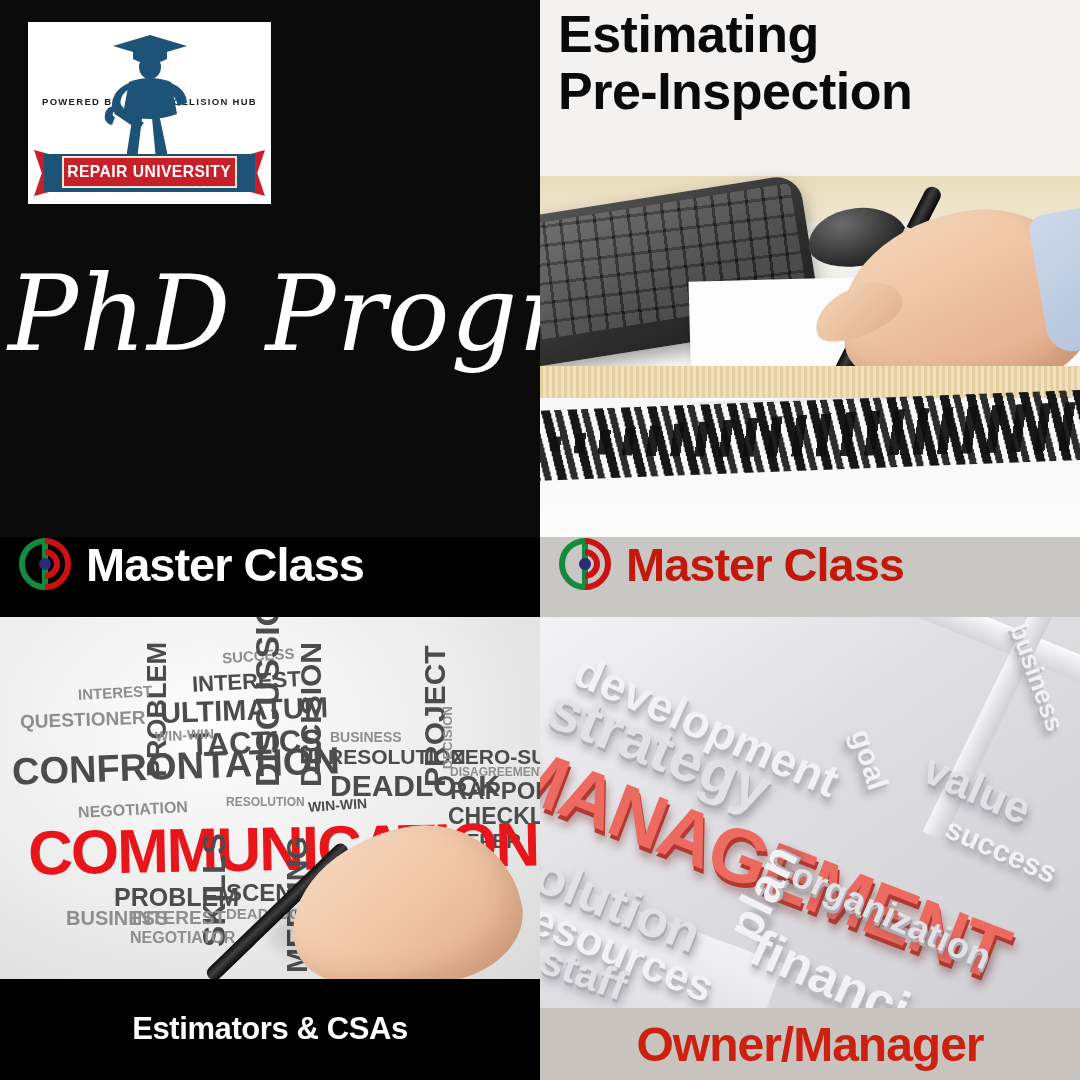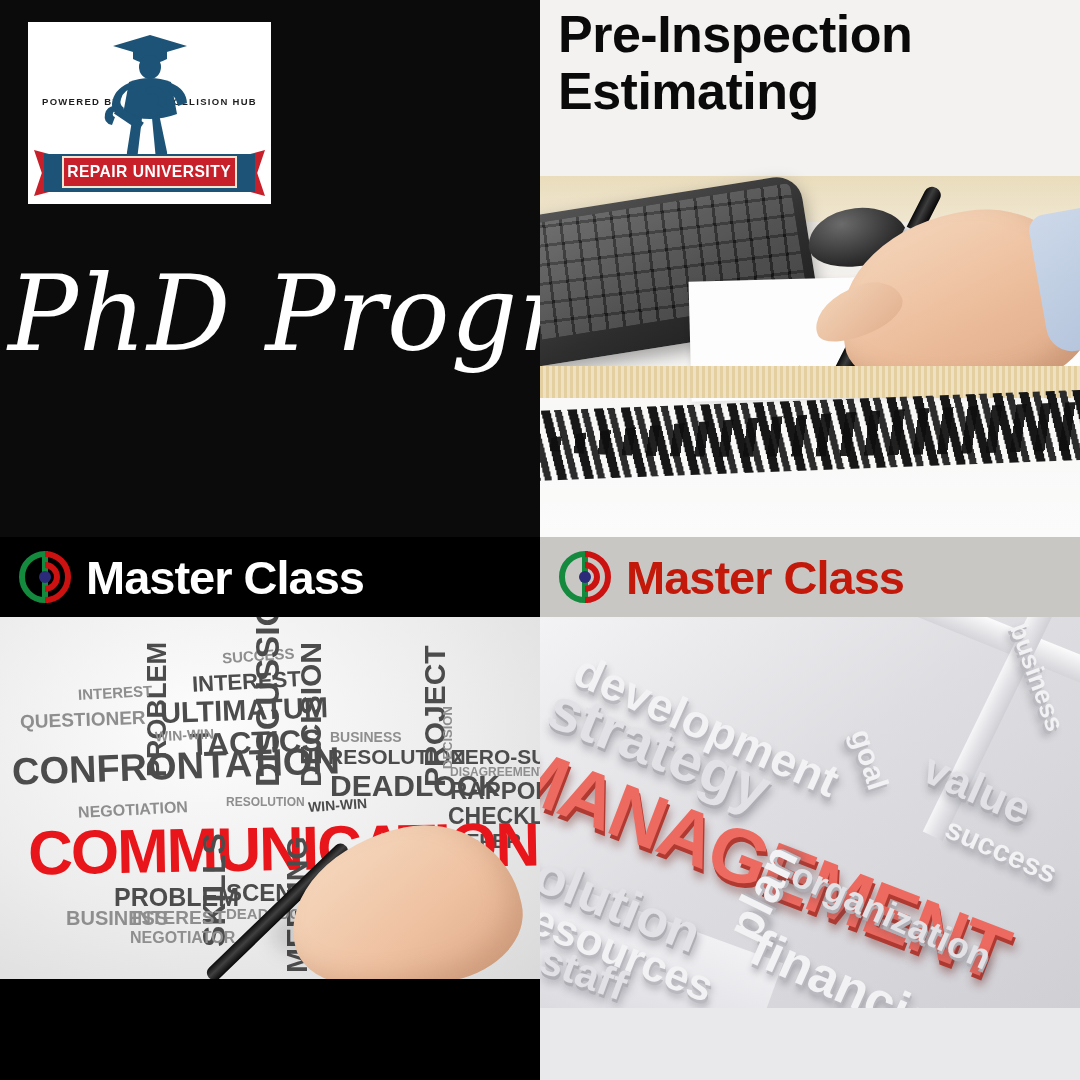--- a/index.html
+++ b/index.html
@@ -147,21 +147,21 @@
 
   #tr-title{
     position:absolute; left:18px; top:6px; width:470px;
     font-size:52px; line-height:1.09; font-weight:700; color:#0a0a0a;
     font-family:"Liberation Sans", sans-serif; letter-spacing:-0.5px;
   }
   #tr-title span{ display:block; }
 
   
   .mc-bar{ position:absolute; top:537px; width:540px; height:80px;
-           display:flex; align-items:center; }
+           display:flex; align-items:flex-start; }
   #mc-left  { left:0;   background:#000000; }
   #mc-right { left:540px; background:#c9c7c4; }
 
   .mc-icon{ width:54px; height:54px; margin-left:18px; flex:0 0 auto; position:relative; }
   .mc-label{ font-size:47px; font-weight:700; letter-spacing:-1px; margin-left:14px;
              font-family:"Liberation Sans", sans-serif; }
   #mc-left  .mc-label{ color:#ffffff; }
   #mc-right .mc-label{ color:#c2190b; }
 
   
@@ -292,22 +292,22 @@
       <div id="pen-nib"></div>
       <div id="hand"></div>
       <div id="thumb"></div>
       <div id="sleeve"></div>
       <div id="wood2"></div>
       <div id="cord"></div>
       <div id="cord2"></div>
     </div>
 
     <h1 id="tr-title">
+      <span>Estimating</span>
       <span>Pre-Inspection</span>
-      <span>Estimating</span>
     </h1>
   </div>
 
   <div class="mc-bar" id="mc-left">
     <div class="mc-icon">
       <svg viewBox="0 0 54 54" width="54" height="54">
         <path d="M27 4 A23 23 0 0 0 27 50 Z" fill="none" stroke="#138a3e" stroke-width="6"></path>
         <path d="M27 4 A23 23 0 0 1 27 50" fill="none" stroke="#cc1111" stroke-width="6"></path>
         <path d="M27 15 A12 12 0 0 1 27 39" fill="none" stroke="#cc1111" stroke-width="6"></path>
         <circle cx="27" cy="27" r="6" fill="#2b2b7a"></circle>
@@ -371,20 +371,21 @@
       <span class="wc light" style="left:414px;top:268px;font-size:15px;">ALTERNATIVE</span>
       <span class="wc light" style="left:414px;top:252px;font-size:12px;">INTEREST</span>
       <span class="wc light" style="left:418px;top:290px;font-size:15px;">SUCCESS</span>
 
       <div id="wc-shadow"></div>
       <div id="wc-pen"></div>
       <div id="wc-hand"></div>
     </div>
 
     <div id="bl-caption">
+      <span>Estimators &amp; CSAs</span>
     </div>
   </div>
 
   <div class="quad" id="q-br">
     <div id="mg-photo">
       <div id="mg-bar1"></div>
       <div id="mg-bar2"></div>
       <div id="mg-plate"></div>
 
       <span class="mg" style="left:48px;top:26px;font-size:46px;transform:rotate(24deg);">development</span>
@@ -397,15 +398,18 @@
 
       <span class="mg grey2" style="left:-18px;top:216px;font-size:52px;transform:rotate(22deg);">solution</span>
       <span class="mg" style="left:-14px;top:270px;font-size:44px;transform:rotate(22deg);">resources</span>
       <span class="mg grey2" style="left:10px;top:318px;font-size:42px;transform:rotate(20deg);">staff</span>
       <span class="mg" style="left:176px;top:308px;font-size:48px;transform:rotate(-64deg);">plan</span>
       <span class="mg grey2" style="left:262px;top:236px;font-size:36px;transform:rotate(24deg);">organization</span>
       <span class="mg" style="left:226px;top:300px;font-size:52px;transform:rotate(24deg);">financial</span>
       <span class="mg" style="left:492px;top:2px;font-size:26px;transform:rotate(70deg);">business</span>
     </div>
 
+    <div id="br-caption">
+      <span>Owner/Manager</span>
+    </div>
   </div>
 
 </div>
 
 </body></html>

